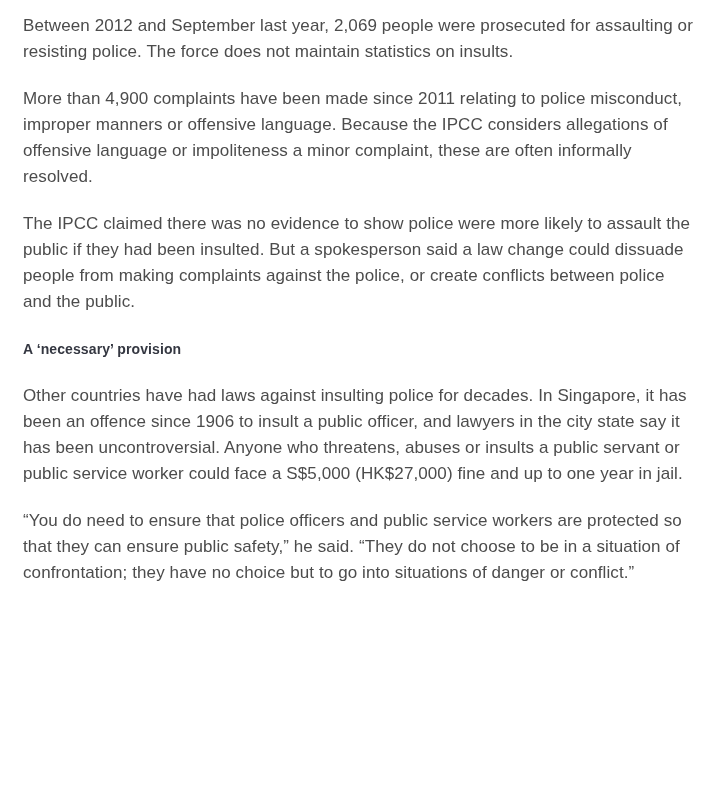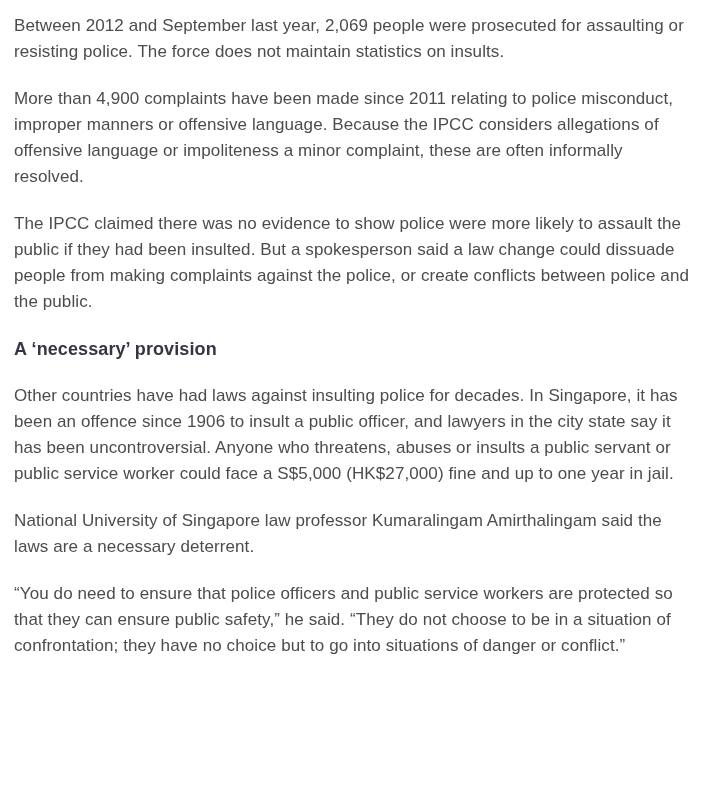--- a/index.html
+++ b/index.html
@@ -9,42 +9,41 @@
   }
   body {
     width: 709px;
     height: 800px;
     overflow: hidden;
     font-family: "Liberation Sans", "DejaVu Sans", sans-serif;
   }
   .article {
     box-sizing: border-box;
     width: 709px;
-    padding: 13px 14px 0 14px;
+    padding: 13px 14px 0 23px;
   }
   .article p {
     margin: 0 0 21px 0;
     font-size: 17px;
     line-height: 26px;
     color: #4c4c4c;
     letter-spacing: 0.1px;
   }
   .article h3 {
     margin: 0 0 21px 0;
-    font-size: 18px;
+    font-size: 14px;
     line-height: 26px;
     font-weight: bold;
     color: #343741;
     letter-spacing: 0.1px;
   }
 </style>
 </head>
 <body>
 
 <div class="article">
   <p>Between 2012 and September last year, 2,069 people were prosecuted for assaulting or resisting police. The force does not maintain statistics on insults.</p>
   <p>More than 4,900 complaints have been made since 2011 relating to police misconduct, improper manners or offensive language. Because the IPCC considers allegations of offensive language or impoliteness a minor complaint, these are often informally resolved.</p>
   <p>The IPCC claimed there was no evidence to show police were more likely to assault the public if they had been insulted. But a spokesperson said a law change could dissuade people from making complaints against the police, or create conflicts between police and the public.</p>
   <h3>A ‘necessary’ provision</h3>
   <p>Other countries have had laws against insulting police for decades. In Singapore, it has been an offence since 1906 to insult a public officer, and lawyers in the city state say it has been uncontroversial. Anyone who threatens, abuses or insults a public servant or public service worker could face a S$5,000 (HK$27,000) fine and up to one year in jail.</p>
-  <p>National University of Singapore law professor Kumaralingam Amirthalingam said the laws are a necessary deterrent.</p>
   <p>“You do need to ensure that police officers and public service workers are protected so that they can ensure public safety,” he said. “They do not choose to be in a situation of confrontation; they have no choice but to go into situations of danger or conflict.”</p>
 </div>
 
 </body></html>

